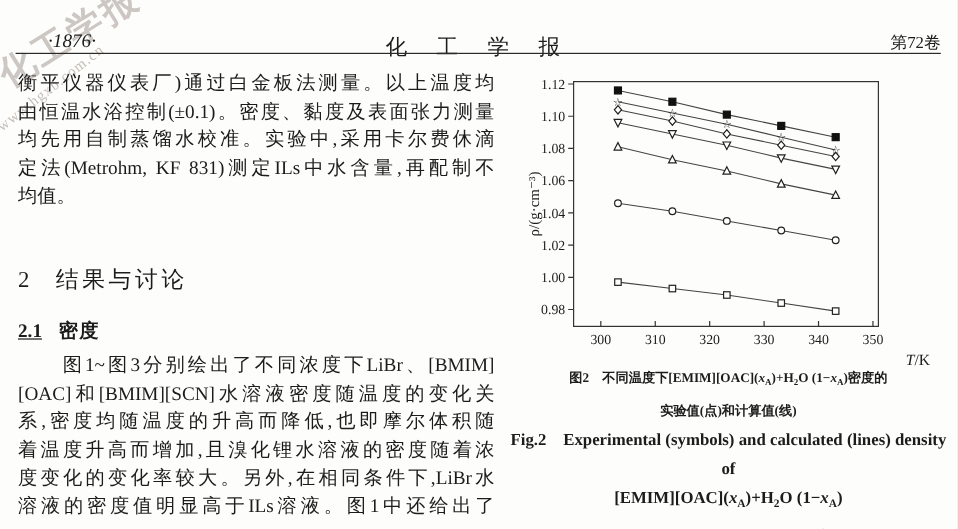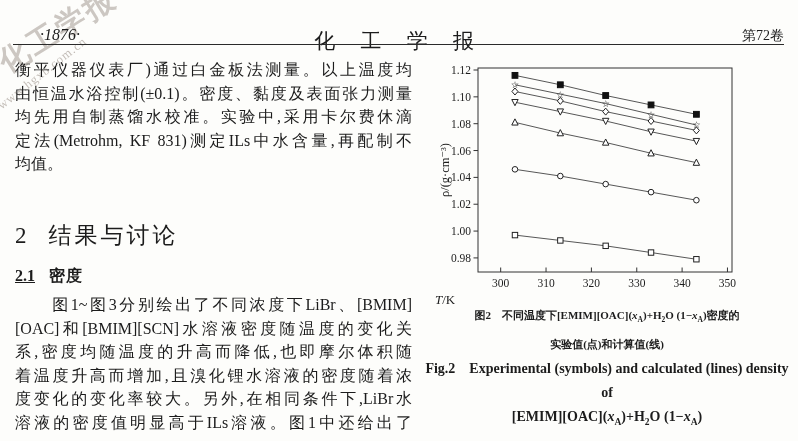--- a/index.html
+++ b/index.html
@@ -1,40 +1,40 @@
 <!DOCTYPE html>
 <html><head>
 <meta charset="utf-8">
 <style>
   html,body{margin:0;padding:0;background:#e8e8e6;}
   .page{position:relative;width:798px;height:441px;background:#fdfdfb;overflow:hidden;
         font-family:"Liberation Serif","DejaVu Serif",serif;color:#1c1c1c;}
   
   .pagenum{position:absolute;left:14px;top:26px;font-size:16px;font-style:italic;margin-left:26px;}
-  .jtitle{position:absolute;left:0;right:0;top:27px;text-align:center;font-size:21px;letter-spacing:10px;}
+  .jtitle{position:absolute;left:0;right:0;top:27px;text-align:center;font-size:18px;letter-spacing:10px;}
   .volume{position:absolute;right:14px;top:27px;font-size:14px;}
   .rule{position:absolute;left:13px;top:44px;width:771px;height:1.2px;background:#2a2a2a;}
   
   .wm{position:absolute;left:0;top:0;width:180px;height:170px;pointer-events:none;}
   .wm-logo{position:absolute;left:-8px;top:10px;transform:rotate(-32deg);font-size:30px;font-weight:700;
            color:#a59c94;opacity:.55;letter-spacing:3px;white-space:nowrap;}
   .wm-url{position:absolute;left:-12px;top:66px;transform:rotate(-38deg);font-size:12.5px;
           color:#a59c94;opacity:.65;white-space:nowrap;letter-spacing:1px;}
   
   .block{position:absolute;left:15px;width:397px;}
   .jline{height:23.5px;line-height:23.5px;font-size:16px;text-align:justify;text-align-last:justify;
          white-space:nowrap;overflow:hidden;}
   .jline.end{text-align-last:left;}
-  .h2row{position:absolute;left:15px;top:220px;font-size:23px;letter-spacing:3px;text-align:center;}
+  .h2row{position:absolute;left:15px;top:220px;font-size:19px;letter-spacing:3px;text-align:center;}
   .h2row .num{margin-right:22px;letter-spacing:0;}
   .h3row{position:absolute;left:15px;top:266px;font-size:16px;font-weight:700;letter-spacing:1px;}
   .h3row .num{margin-right:14px;letter-spacing:0;text-decoration:underline;}
   
   svg{position:absolute;left:435px;top:52px;font-family:"Liberation Serif","DejaVu Serif",serif;}
-  .xaxis-label{position:absolute;left:435px;top:292px;width:340px;text-align:left;font-size:13px;}
+  .xaxis-label{position:absolute;left:435px;top:292px;width:340px;text-align:right;font-size:13px;}
   .yaxis-label{position:absolute;left:385px;top:162px;width:120px;height:16px;transform:rotate(-90deg);
                text-align:center;font-size:12.5px;}
   .caption{position:absolute;left:420px;top:303px;width:374px;text-align:center;}
   .cap-zh{font-size:11px;font-weight:700;line-height:25px;}
   .cap-en{font-size:14px;font-weight:600;line-height:24px;}
   .legend{margin-top:5px;font-size:13.2px;white-space:nowrap;letter-spacing:.2px;}
   .legend .sym{margin-right:3px;}
   sub{font-size:68%;}
   i{font-style:italic;}
 </style>

